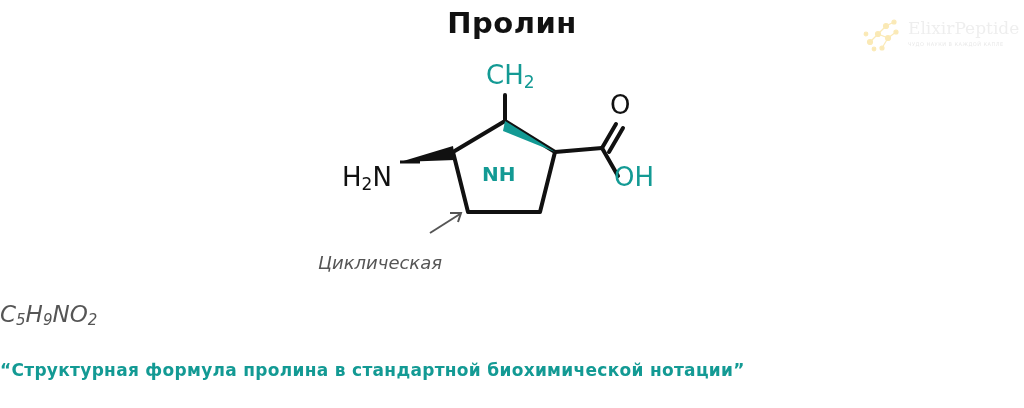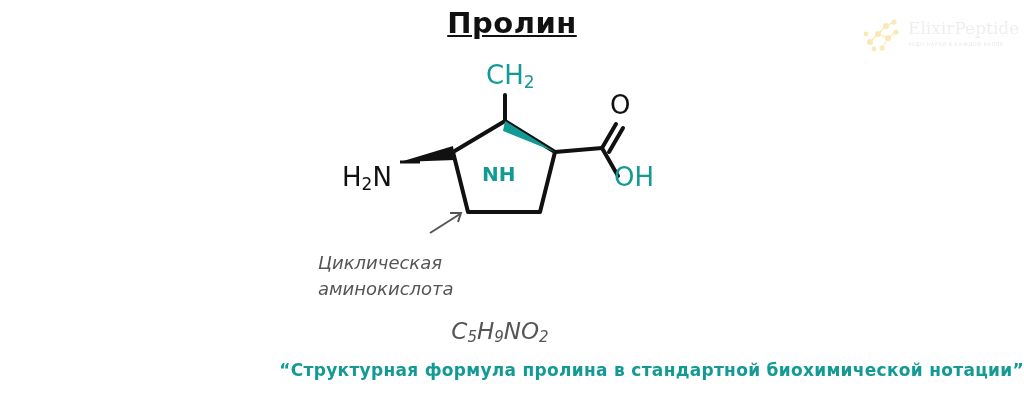--- a/index.html
+++ b/index.html
@@ -2,21 +2,21 @@
 <html><head>
 <meta charset="utf-8">
 <style>
   html, body { margin: 0; padding: 0; }
   body {
     width: 1024px; height: 408px; background: #ffffff; position: relative; overflow: hidden;
     font-family: "DejaVu Sans", sans-serif;
   }
   .title {
     position: absolute; left: 0; width: 1024px; top: 6px; text-align: center;
-    font-size: 29px; font-weight: bold; color: #111111; letter-spacing: 0.5px; text-decoration: underline;
+    font-size: 29px; font-weight: bold; color: #111111; letter-spacing: 0.5px;
   }
   .logo {
     position: absolute; left: 862px; top: 16px; width: 150px; height: 38px; opacity: 0.35;
   }
   .logo-name {
     position: absolute; left: 46px; top: 2px; font-family: "DejaVu Serif", serif;
     font-size: 17px; color: #d0d0d0; white-space: nowrap;
   }
   .logo-tag {
     position: absolute; left: 46px; top: 25px; font-size: 5px; color: #bbbbbb;
@@ -27,26 +27,26 @@
     position: absolute; font-family: "DejaVu Sans", sans-serif; font-size: 26px; white-space: nowrap;
   }
   .teal { color: #139a94; }
   .black { color: #111111; }
   .lbl sub { font-size: 17px; vertical-align: -4px; }
   .annot {
     position: absolute; left: 318px; top: 232px; font-size: 18px; font-style: italic;
     color: #555555; line-height: 26px; margin-top: 18px;
   }
   .formula {
-    position: absolute; left: 0; width: 1000px; top: 318px; text-align: center;
+    position: absolute; left: 0; width: 1000px; top: 301px; 
     font-size: 23px; font-style: italic; color: #555555;
   }
   .formula sub { font-size: 15px; vertical-align: -3px; font-style: italic; }
   .caption {
-    position: absolute; left: 0; width: 1024px; top: 360px; text-align: right;
+    position: absolute; left: 0; width: 1024px; top: 360px; text-align: left;
     font-size: 17px; font-weight: bold; color: #139a94; letter-spacing: 0.3px;
     font-family: "DejaVu Sans", sans-serif;
   }
 </style>
 </head>
 <body>
 
 <div class="title">Пролин</div>
 
 <div class="logo">
@@ -100,20 +100,19 @@
 </svg>
 
 <div class="lbl teal" style="left:486px; top:60px;text-align:right;"><span>CH</span><sub>2</sub></div>
 <div class="lbl black" style="left:342px; top:132px;margin-top:30px;"><span>H</span><sub>2</sub><span>N</span></div>
 <div class="lbl teal" style="left:482px; top:162px; font-weight:bold; font-size:20px;">NH</div>
 <div class="lbl black" style="left:610px; top:90px;">O</div>
 <div class="lbl teal" style="left:614px; top:162px;">OH</div>
 
 <div class="annot">
   <div>Циклическая</div>
-  <div>аминокислота</div>
 </div>
 
 <div class="formula">
   <span>C</span><sub>5</sub><span>H</span><sub>9</sub><span>N</span><span>O</span><sub>2</sub>
 </div>
 
 <div class="caption">“Структурная формула пролина в стандартной биохимической нотации”</div>
 
 </body></html>

